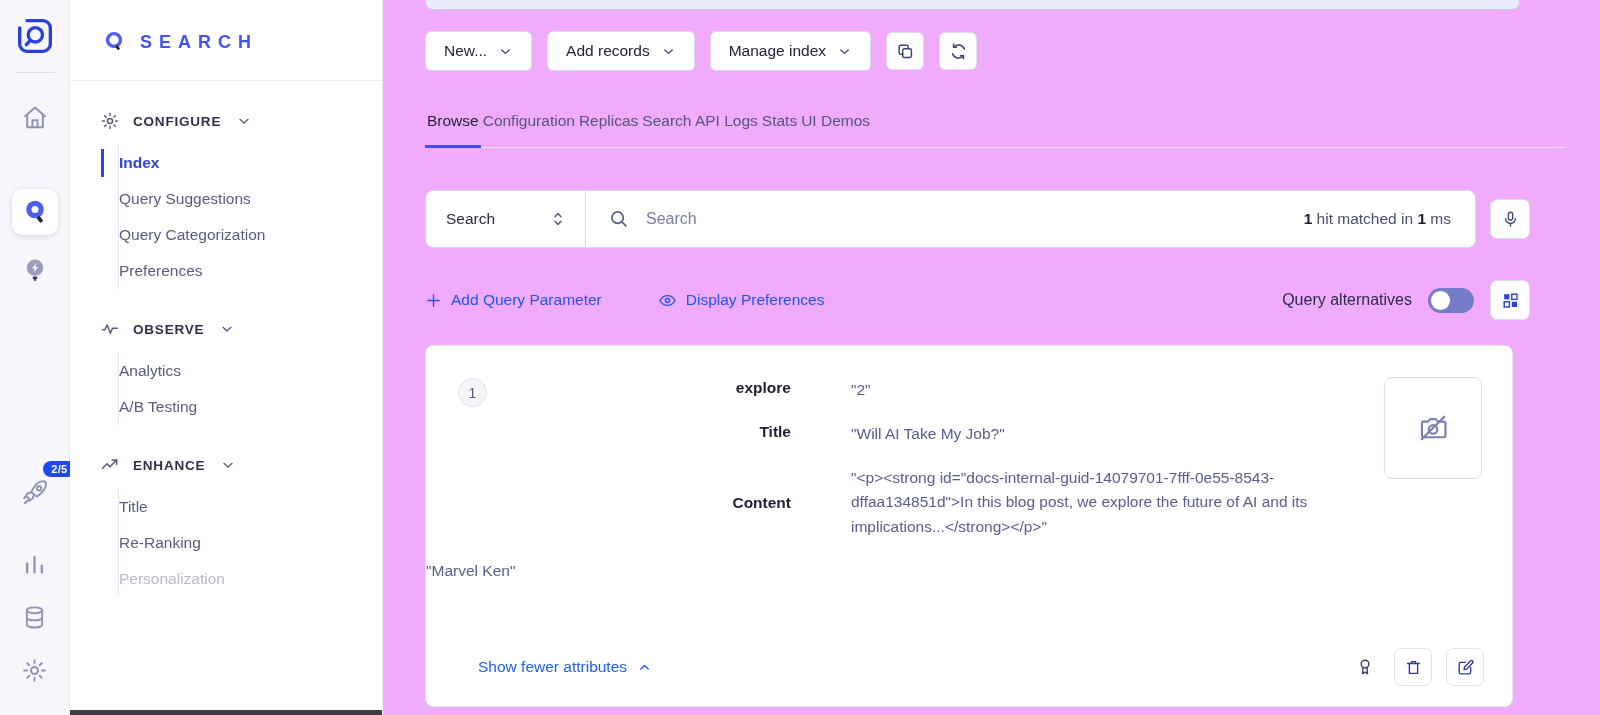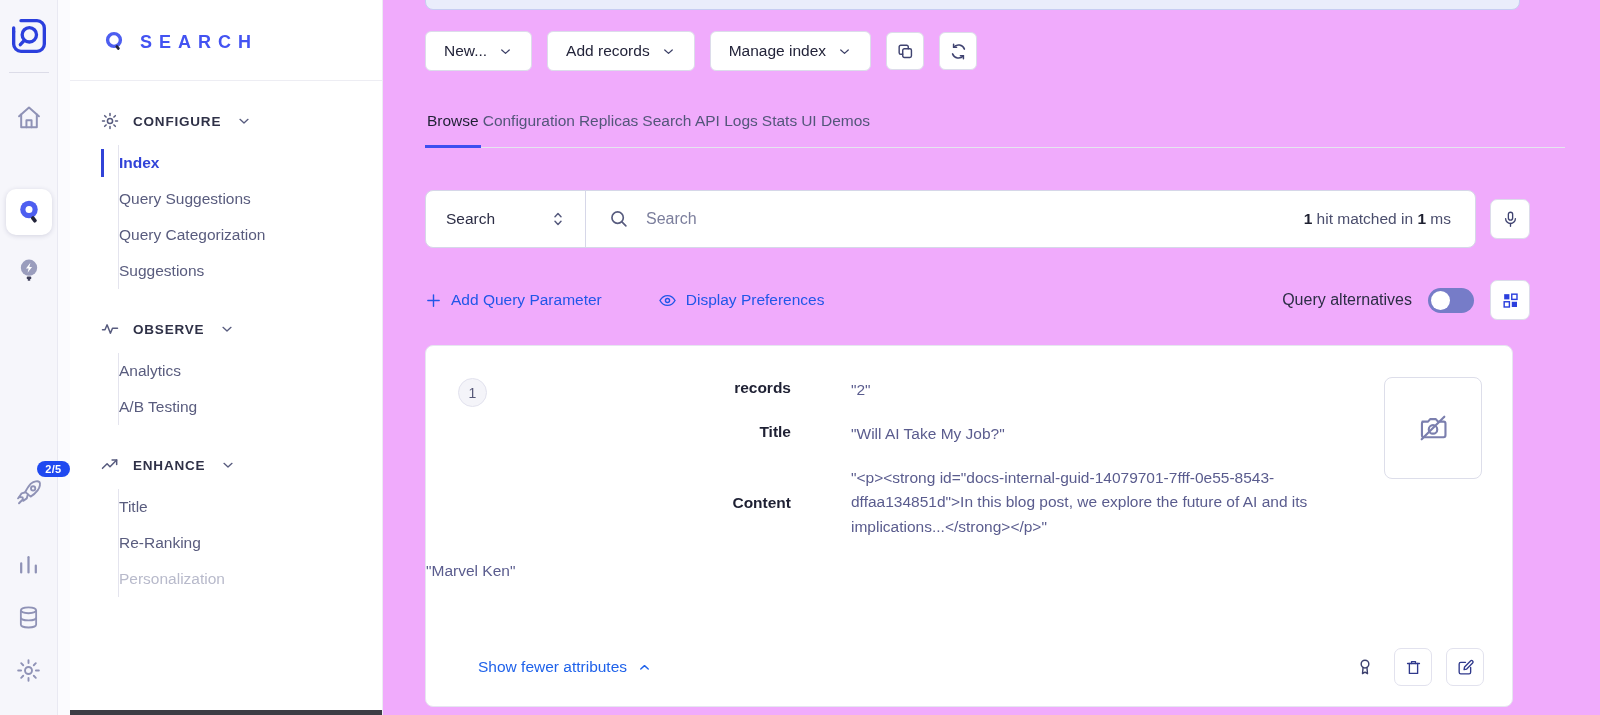--- a/index.html
+++ b/index.html
@@ -6,21 +6,21 @@
   html,body { width:1600px; height:715px; overflow:hidden; }
   body {
     font-family:"Liberation Sans", sans-serif;
     background:#fbfbfe; color:#23243a; position:relative;
   }
   .icon { display:inline-flex; align-items:center; justify-content:center; flex:none; }
   .icon svg { display:block; }
 
   
   .rail {
-    position:absolute; left:0; top:0; bottom:0; width:58px;
+    position:absolute; left:0; top:0; bottom:0; width:70px;
     background:#f6f6fb; border-right:1px solid #e9e9f2;
     display:flex; flex-direction:column; align-items:center; padding:16px 0 26px;
   }
   .rail-logo { width:40px; height:40px; color:#2b3fdd; cursor:pointer; }
   .rail-divider { width:40px; height:1px; background:#dcdce8; margin:16px 0 26px; }
   .rail-btn { width:38px; height:38px; border:none; background:transparent; color:#8f92b6;
     display:flex; align-items:center; justify-content:center; cursor:pointer; border-radius:9px; }
   .rail-home { margin-bottom:52px; }
   .rail-active-card {
     width:46px; height:46px; background:#ffffff; border-radius:10px;
@@ -253,21 +253,21 @@
       <span class="icon chev">
         <svg viewBox="0 0 24 24" width="16" height="16" fill="none" stroke="currentColor" stroke-width="2" stroke-linecap="round" stroke-linejoin="round">
             <path d="M6 9.5l6 5.5 6-5.5"></path>
           </svg>
       </span>
     </div>
     <ul class="section-items">
       <li class="active">Index</li>
       <li>Query Suggestions</li>
       <li>Query Categorization</li>
-      <li>Suggestions</li>
+      <li>Preferences</li>
     </ul>
   </div>
 
   <div class="nav-section">
     <div class="section-header">
       <span class="icon sec-icon">
         <svg viewBox="0 0 24 24" width="20" height="20" fill="none" stroke="currentColor" stroke-width="1.8" stroke-linecap="round" stroke-linejoin="round">
           <path d="M3 13h3l2.5-6 4 10 2.5-6H21"></path>
         </svg>
       </span>
@@ -427,21 +427,21 @@
           <rect x="13.6" y="13.6" width="6.6" height="6.6" fill="currentColor" stroke="none"></rect>
         </svg>
       </button>
     </div>
   </div>
 
   <section class="record-card">
     <div class="rank-badge">1</div>
 
     <div class="attr-table">
-      <div class="attr-name">records</div>
+      <div class="attr-name">explore</div>
       <div class="attr-value">"2"</div>
 
       <div class="attr-name">Title</div>
       <div class="attr-value">"Will AI Take My Job?"</div>
 
       <div class="attr-name" style="align-self:center;">Content</div>
       <div class="attr-value">"&lt;p&gt;&lt;strong id="docs-internal-guid-14079701-7fff-0e55-8543-dffaa134851d"&gt;In this blog post, we explore the future of AI and its implications...&lt;/strong&gt;&lt;/p&gt;"</div>
 
       <div class="attr-value">"Marvel Ken"</div>
     </div>

